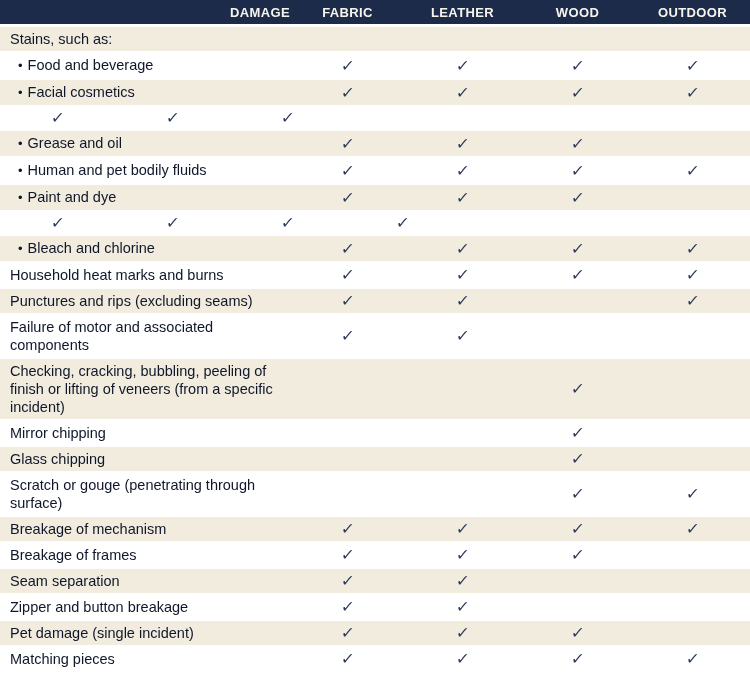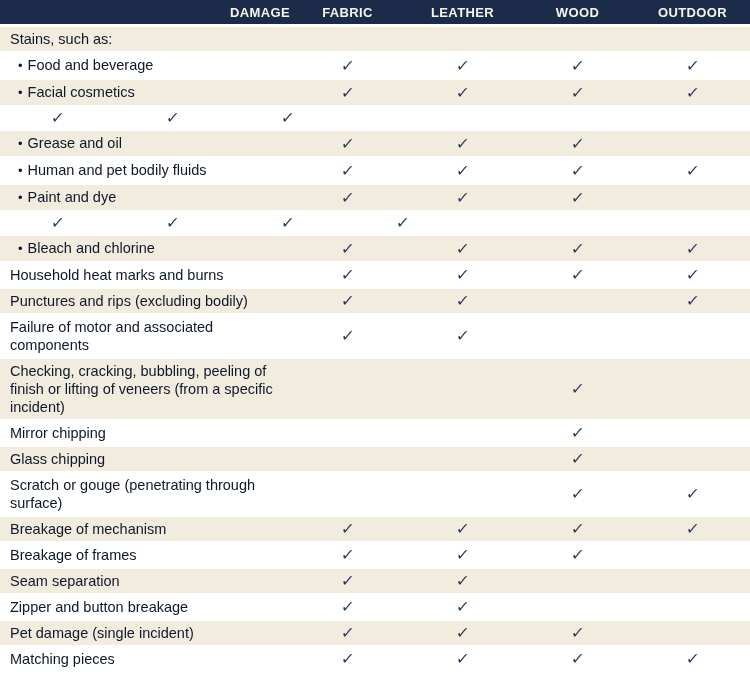--- a/index.html
+++ b/index.html
@@ -220,21 +220,21 @@
         </div>
     <div class="cell-check">
           <span class="check-glyph" style="color: rgb(43, 58, 90);">✓</span>
         </div>
     <div class="cell-check">
           <span class="check-glyph" style="color: rgb(43, 58, 90);">✓</span>
         </div>
   </div>
 
   <div class="row">
-    <div class="cell-label">Punctures and rips (excluding bodily)</div>
+    <div class="cell-label">Punctures and rips (excluding seams)</div>
     <div class="cell-check">
           <span class="check-glyph" style="color: rgb(43, 58, 90);">✓</span>
         </div>
     <div class="cell-check">
           <span class="check-glyph" style="color: rgb(43, 58, 90);">✓</span>
         </div>
     <div class="cell-check"></div>
     <div class="cell-check">
           <span class="check-glyph" style="color: rgb(43, 58, 90);">✓</span>
         </div>

